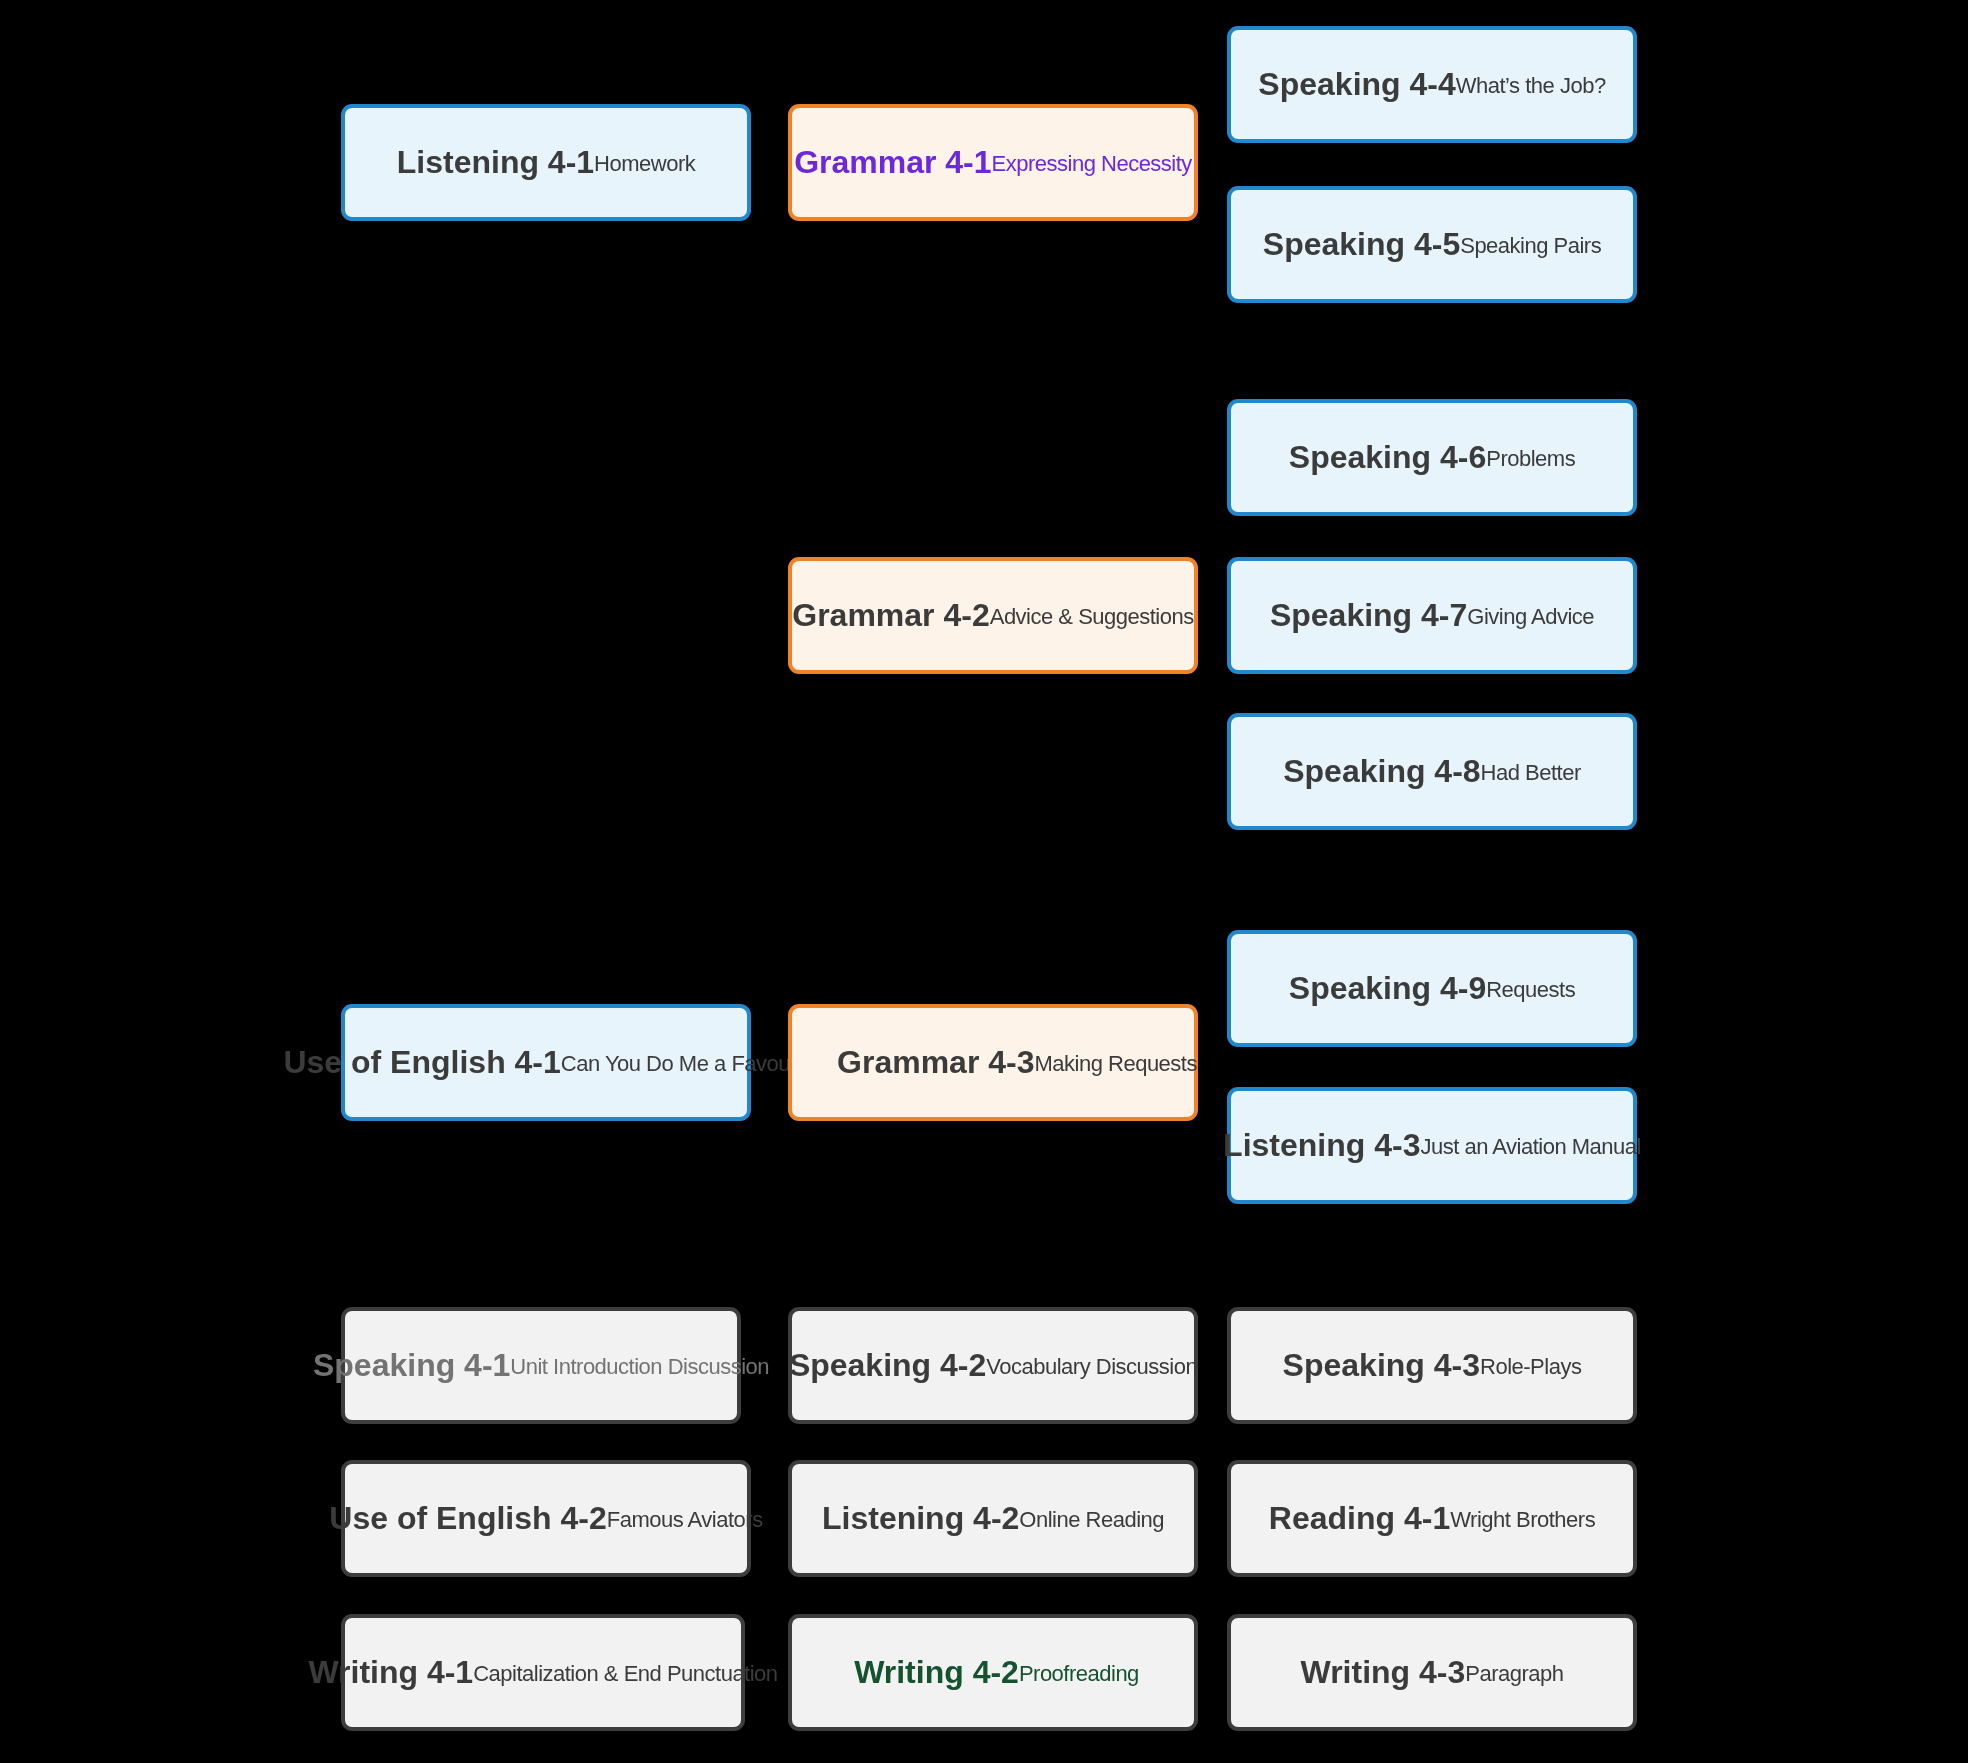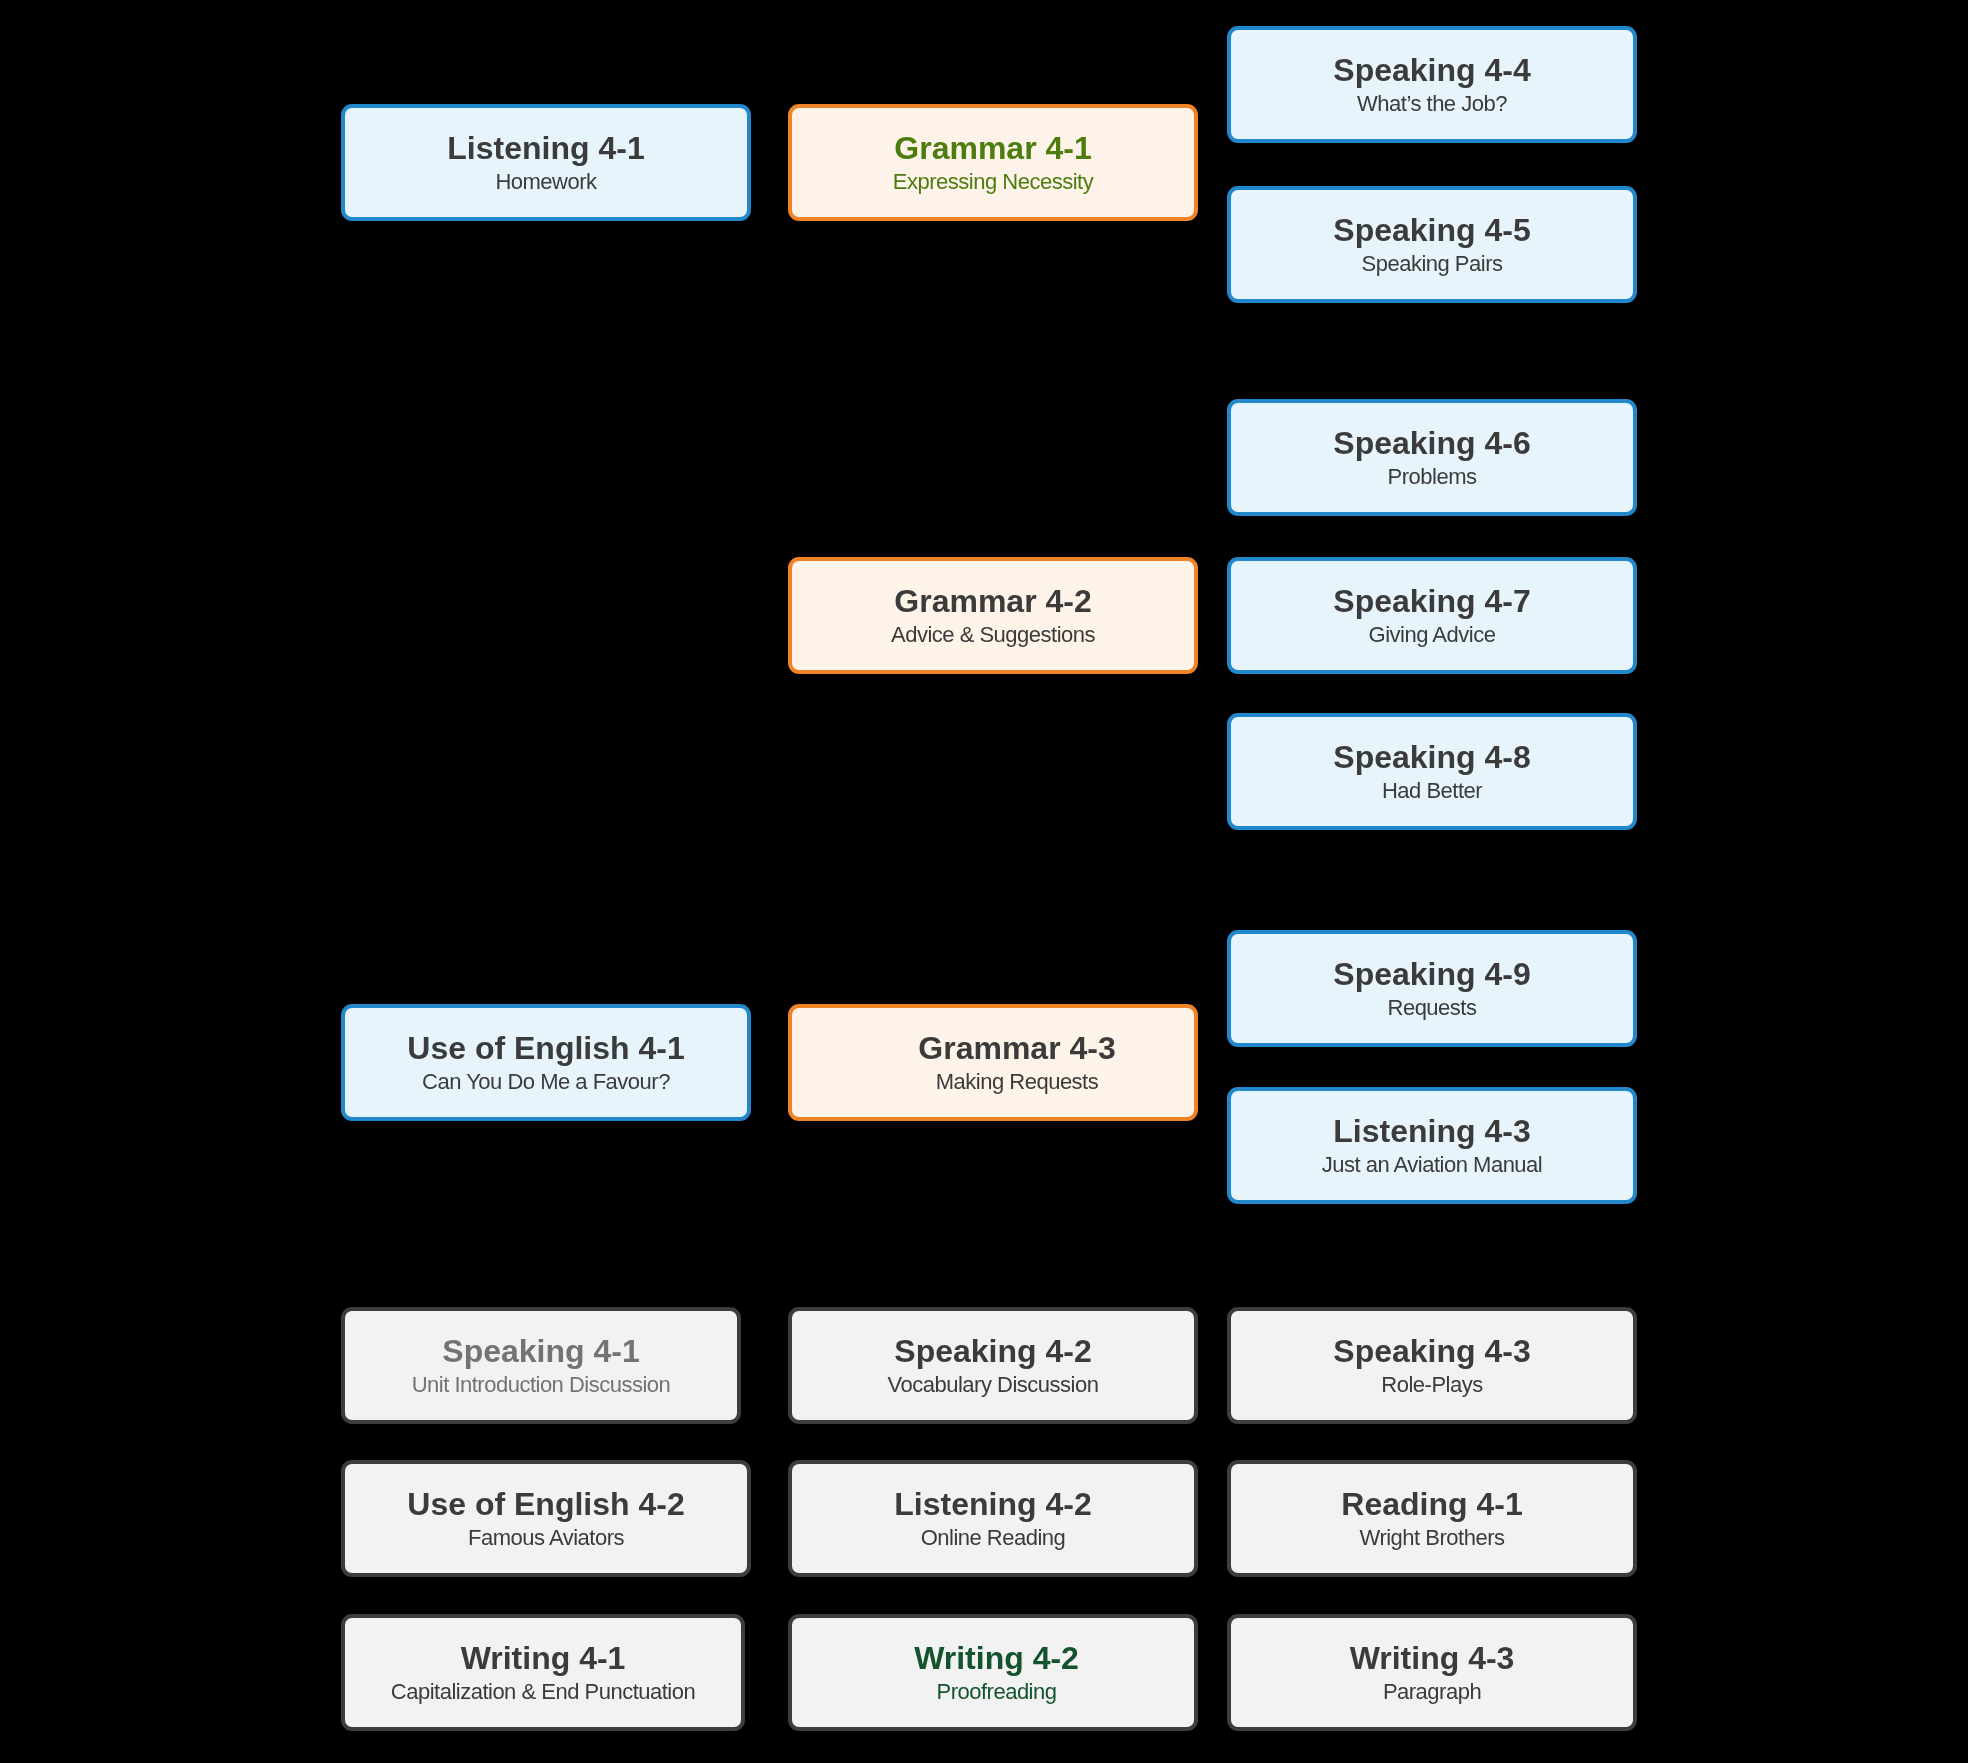--- a/index.html
+++ b/index.html
@@ -16,21 +16,21 @@
     font-family: "Liberation Sans", sans-serif;
   }
   .box {
     position: absolute;
     width: 410px;
     height: 117px;
     box-sizing: border-box;
     border: 4px solid;
     border-radius: 11px;
     display: flex;
-    flex-direction: column;
+    flex-direction: row;
     align-items: center;
     justify-content: center;
     text-align: center;
     color: #3b3b3b;
   }
   .box .title {
     font-weight: bold;
     font-size: 32px;
     line-height: 1.12;
     white-space: nowrap;
@@ -51,21 +51,21 @@
 
 <div class="stage" style="width: 1968px; height: 1763px; background: rgb(0, 0, 0);">
     <div class="box blue" style="left: 1227px; top: 26px; width: 410px; height: 117px; color: rgb(59, 59, 59);">
     <div class="title">Speaking 4-4</div>
     <div class="subtitle">What’s the Job?</div>
   </div>
     <div class="box blue" style="left: 341px; top: 104px; width: 410px; height: 117px; color: rgb(59, 59, 59);">
     <div class="title">Listening 4-1</div>
     <div class="subtitle">Homework</div>
   </div>
-    <div class="box orange" style="left: 788px; top: 104px; width: 410px; height: 117px; color: #4d7c0f;">
+    <div class="box orange" style="left: 788px; top: 104px; width: 410px; height: 117px; color: #6d28d9;">
     <div class="title">Grammar 4-1</div>
     <div class="subtitle">Expressing Necessity</div>
   </div>
     <div class="box blue" style="left: 1227px; top: 186px; width: 410px; height: 117px; color: rgb(59, 59, 59);">
     <div class="title">Speaking 4-5</div>
     <div class="subtitle">Speaking Pairs</div>
   </div>
     <div class="box blue" style="left: 1227px; top: 399px; width: 410px; height: 117px; color: rgb(59, 59, 59);">
     <div class="title">Speaking 4-6</div>
     <div class="subtitle">Problems</div>

